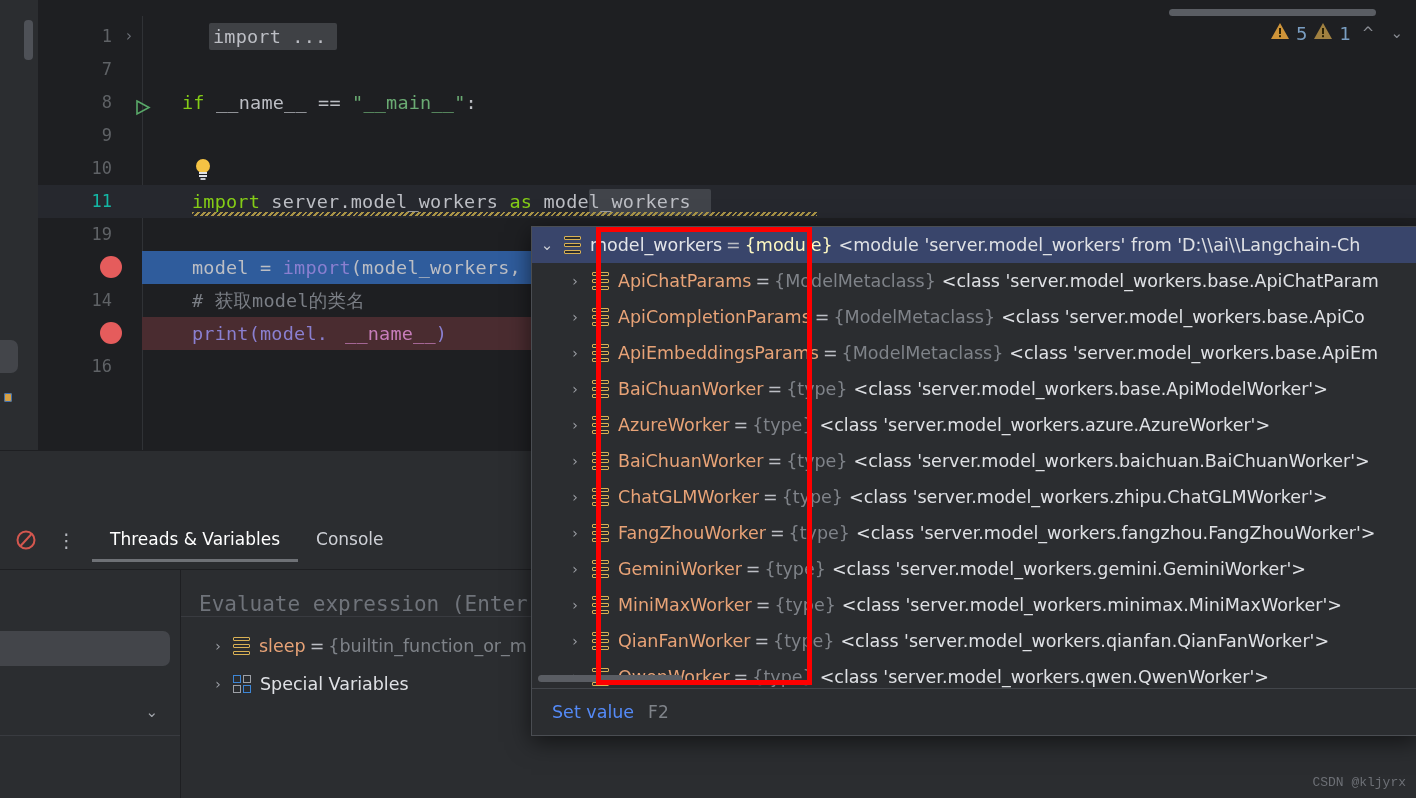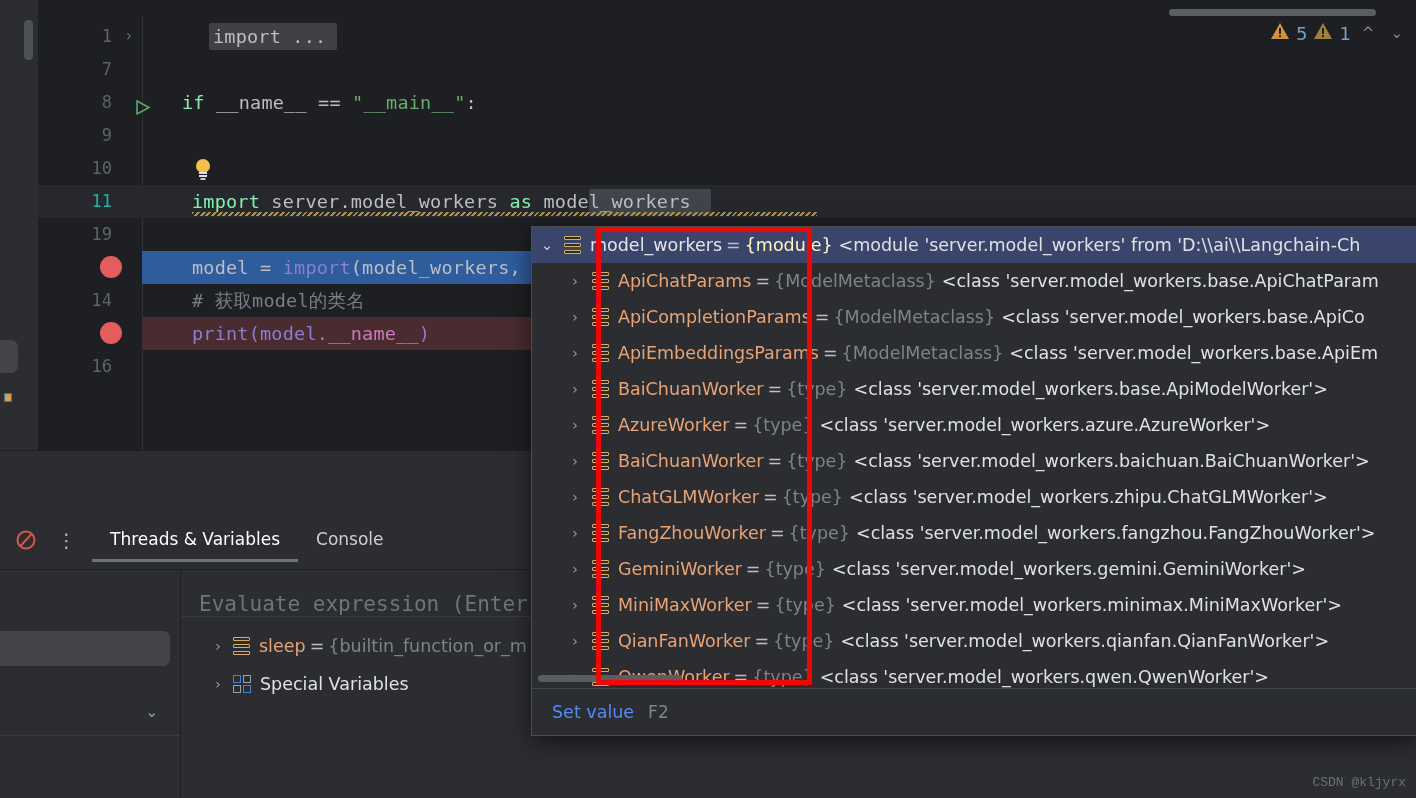--- a/index.html
+++ b/index.html
@@ -107,24 +107,24 @@
   .code {
     position: absolute;
     left: 50px;
     font-family: "DejaVu Sans Mono", monospace;
     font-size: 18.5px;
     letter-spacing: 0.2px;
     white-space: pre;
     line-height: 33px;
     color: #bcbec4;
   }
-  .kw      { color: #86efac; }
+  .kw      { color: #84cc16; }
   .str     { color: #6aab73; }
   .fn      { color: #8a7fd0; }
-  .magic   { color: #c77dbb; }
+  .magic   { color: #c77dbb; margin-left: 17px; }
   .plain   { color: #bcbec4; }
   .comment { color: #7a7e85; }
 
   .fold-arrow {
     position: absolute;
     left: 88px;
     color: #6f737a;
     font-size: 15px;
     line-height: 33px;
     font-family: "DejaVu Sans", sans-serif;

